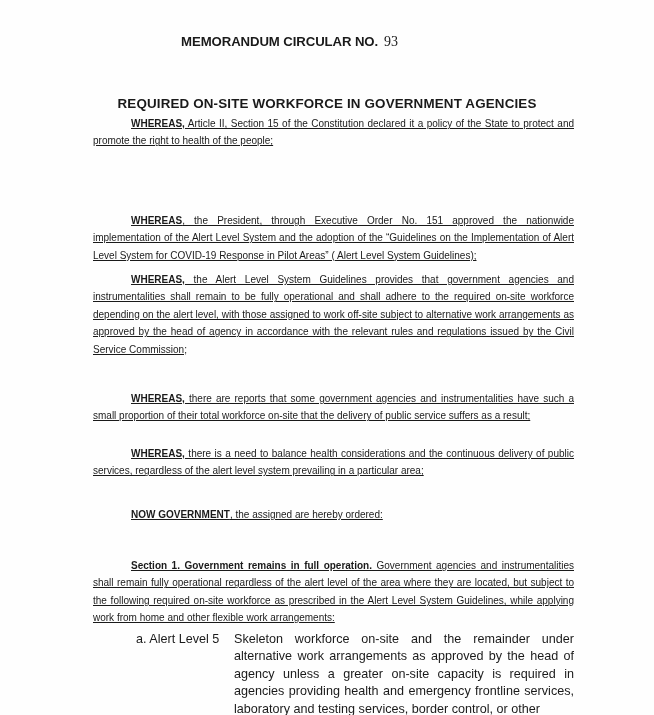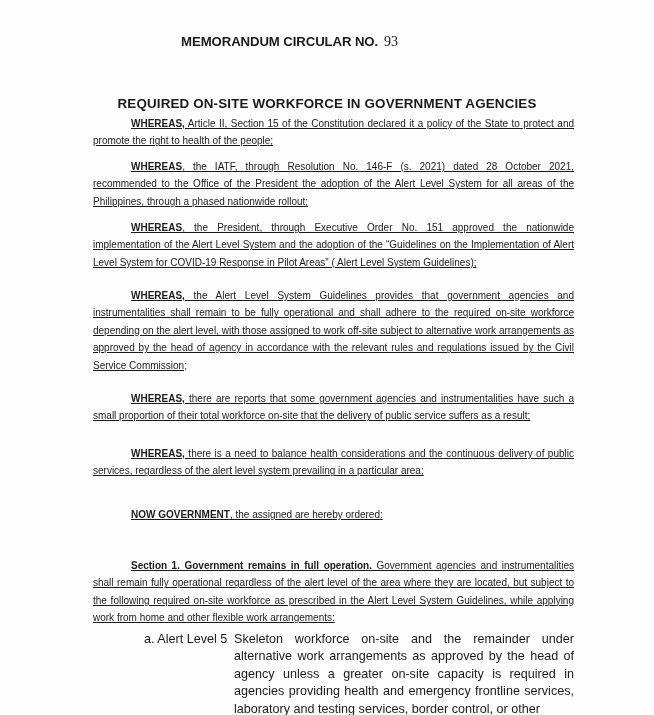--- a/index.html
+++ b/index.html
@@ -60,38 +60,38 @@
       text-align: justify;
       text-indent: 38px;
       margin: 0;
       text-decoration: underline;
     }
     .body-text b {
       font-weight: bold;
     }
     .p1 { top: 115px; }
     .p2 { top: 158px; }
-    .p3 { top: 219px; }
-    .p4 { top: 287px; }
+    .p3 { top: 212px; }
+    .p4 { top: 271px; }
     .p5 { top: 390px; }
     .p6 { top: 445px; }
     .p7 { top: 506px; }
     .p8 { top: 557px; }
 
     .list-item {
       position: absolute;
       top: 631px;
       left: 128px;
       width: 452px;
       font-size: 12.6px;
       line-height: 17.4px;
     }
     .list-label {
       position: absolute;
-      left: 16px;
+      left: 8px;
       top: 0;
       white-space: nowrap;
     }
     .list-text {
       position: absolute;
       left: 106px;
       top: 0;
       width: 340px;
       text-align: justify;
       margin: 0;
@@ -105,21 +105,20 @@
   <div class="memo-title">
     <span>MEMORANDUM CIRCULAR NO.</span><span class="memo-number">93</span>
   </div>
 
   <div class="subject">
     <div>REQUIRED ON-SITE WORKFORCE IN GOVERNMENT AGENCIES</div>
   </div>
 
   <p class="body-text p1"><b>WHEREAS,</b><span> Article II, Section 15 of the Constitution declared it a policy of the State to protect and promote the right to health of the people;</span></p>
 
-  <p class="body-text p2"><b>WHEREAS</b><span>, the IATF, through Resolution No. 146-F (s. 2021) dated 28 October 2021, recommended to the Office of the President the adoption of the Alert Level System for all areas of the Philippines, through a phased nationwide rollout;</span></p>
 
   <p class="body-text p3"><b>WHEREAS</b><span>, the President, through Executive Order No. 151 approved the nationwide implementation of the Alert Level System and the adoption of the “Guidelines on the Implementation of Alert Level System for COVID-19 Response in Pilot Areas” ( Alert Level System Guidelines);</span></p>
 
   <p class="body-text p4"><b>WHEREAS,</b><span> the Alert Level System Guidelines provides that government agencies and instrumentalities shall remain to be fully operational and shall adhere to the required on-site workforce depending on the alert level, with those assigned to work off-site subject to alternative work arrangements as approved by the head of agency in accordance with the relevant rules and regulations issued by the Civil Service Commission;</span></p>
 
   <p class="body-text p5"><b>WHEREAS,</b><span> there are reports that some government agencies and instrumentalities have such a small proportion of their total workforce on-site that the delivery of public service suffers as a result;</span></p>
 
   <p class="body-text p6"><b>WHEREAS,</b><span> there is a need to balance health considerations and the continuous delivery of public services, regardless of the alert level system prevailing in a particular area;</span></p>
 
   <p class="body-text p7"><b>NOW GOVERNMENT</b><span>, the assigned are hereby ordered:</span></p>

